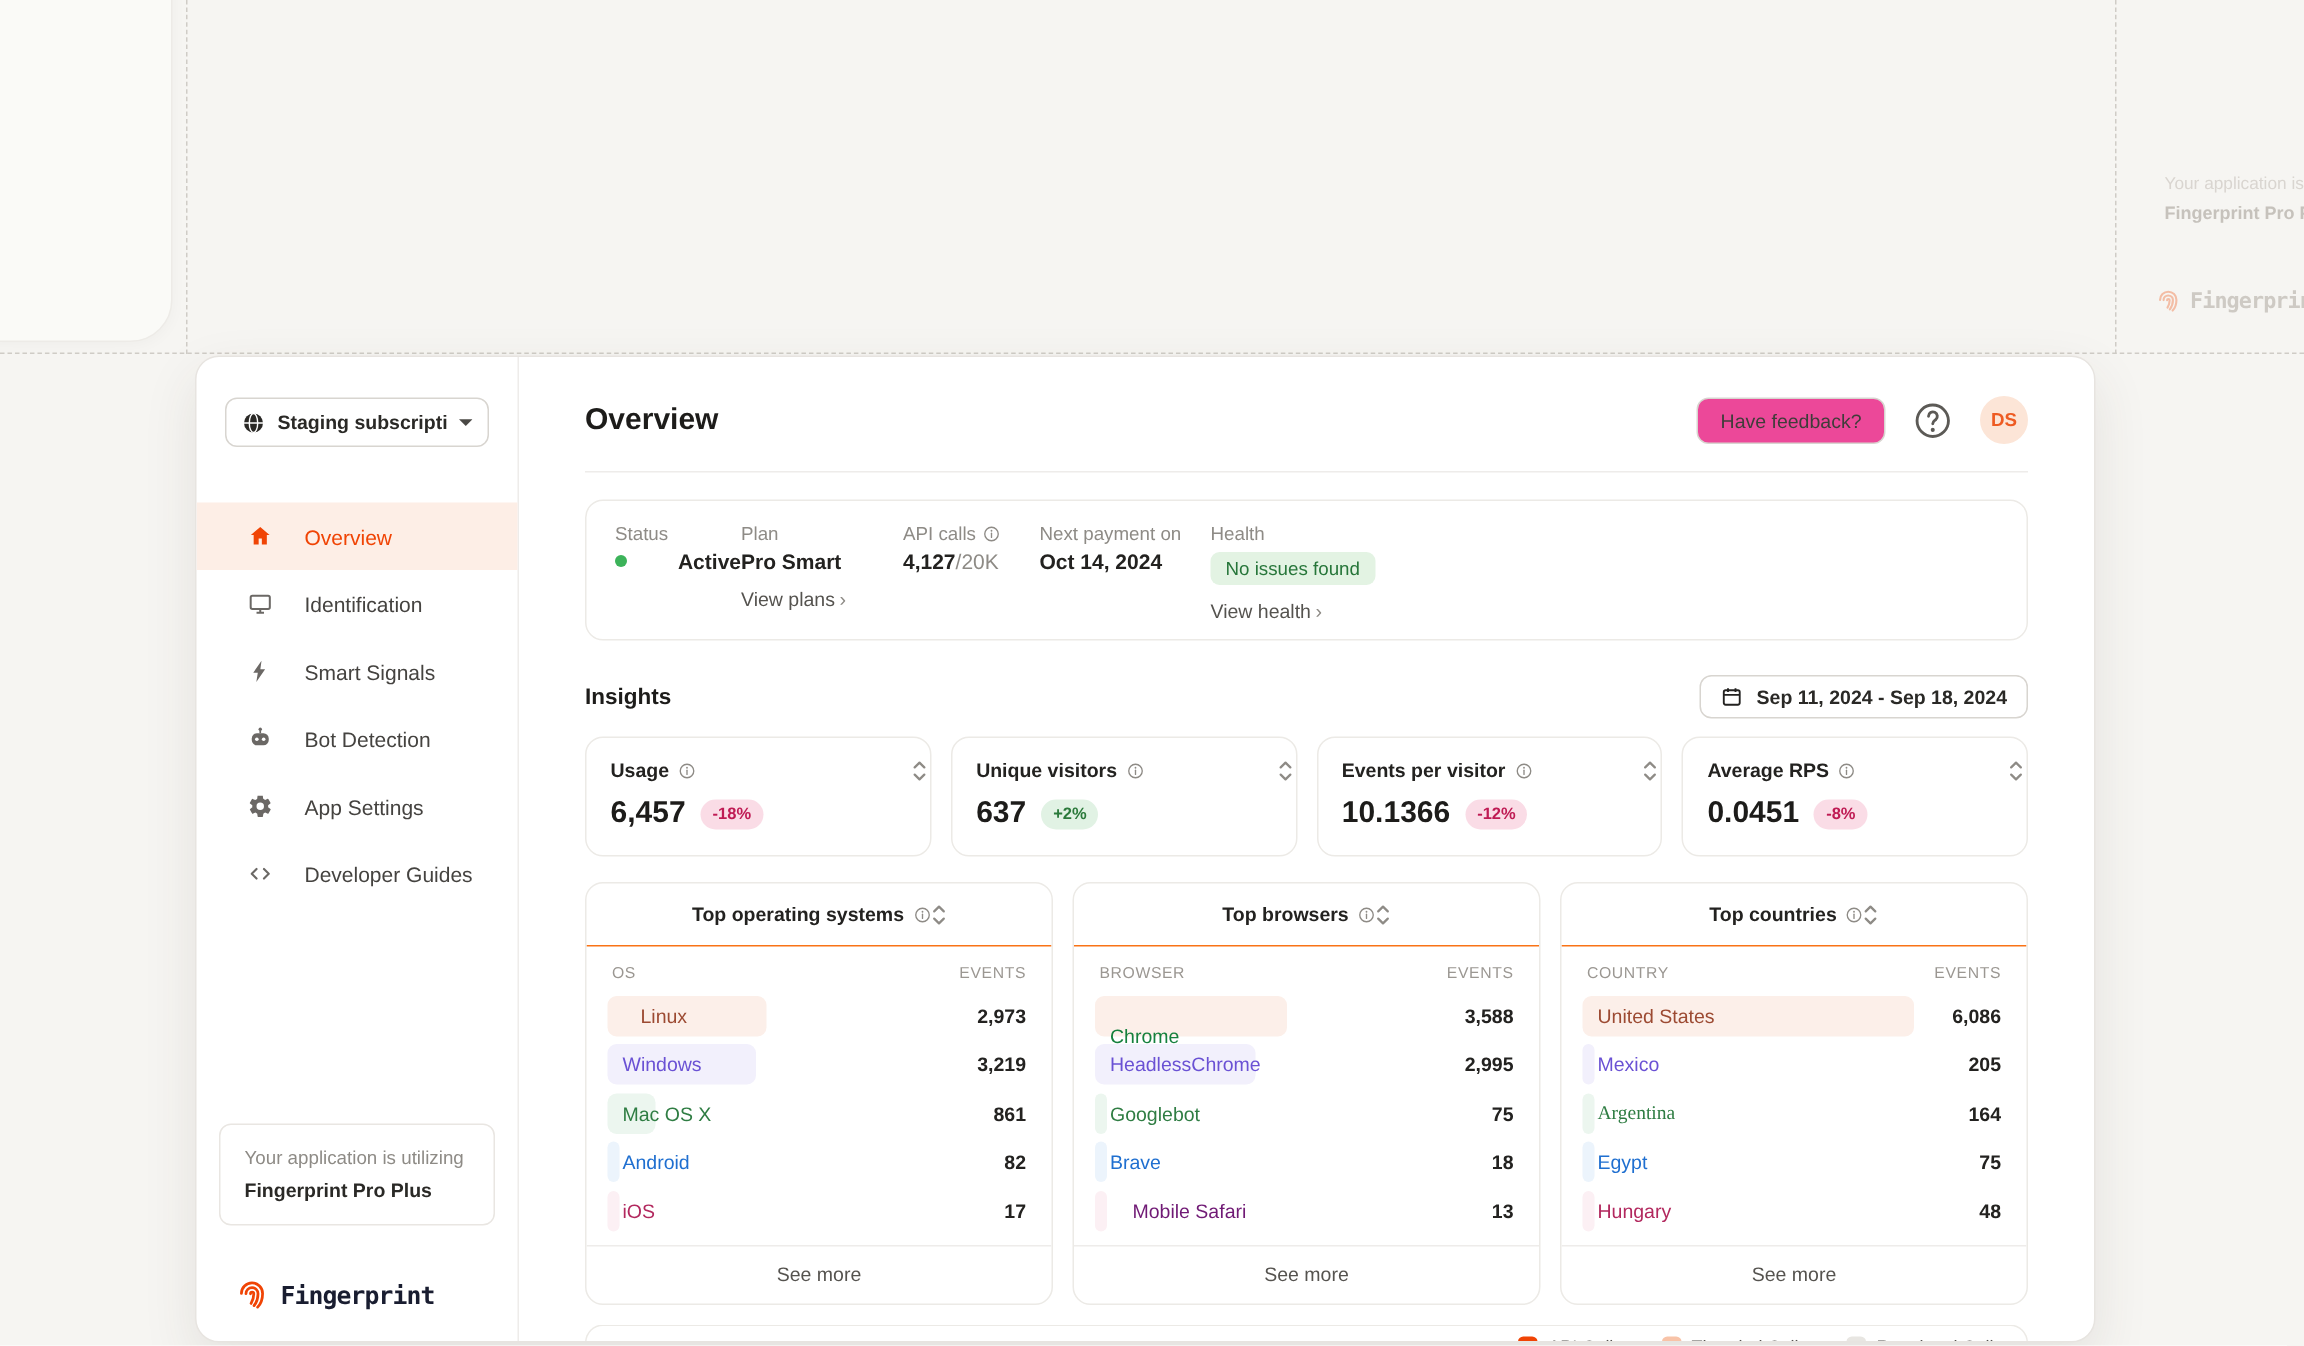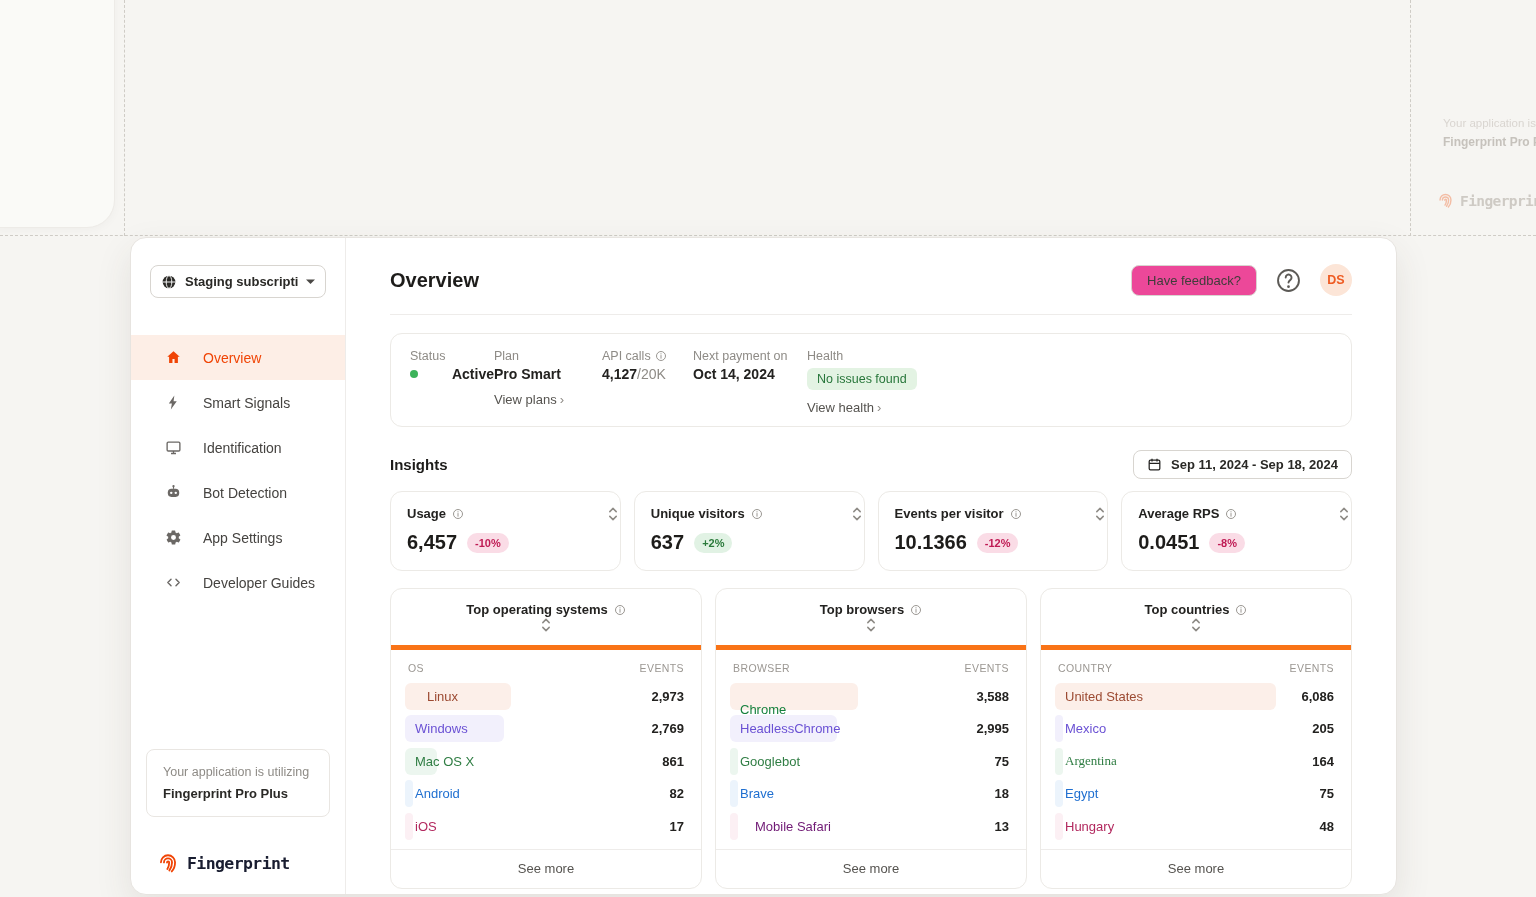--- a/index.html
+++ b/index.html
@@ -97,21 +97,21 @@
   .card-label { font-size:13px; font-weight:700; color:#232220; display:flex; align-items:center; gap:6px; }
   .info { width:12px; height:12px; color:#8e8b86; cursor:pointer; display:inline-block; }
   .sort-btn { width:10px; height:15px; color:#8e8b86; cursor:pointer; }
   .metric-value-row { margin-top:10px; display:flex; align-items:center; gap:10px; }
   .metric-value { font-size:20px; font-weight:700; color:#1d1c1a; }
   .delta { font-size:11px; font-weight:700; padding:4px 8px; border-radius:10px; }
 
   
   .tables { margin-top:17px; display:grid; grid-template-columns:repeat(3,1fr); gap:13px; }
   .tcard { border:1px solid #eceae6; border-radius:12px; background:#fff; overflow:hidden; display:flex; flex-direction:column; }
-  .tcard-head { display:flex; align-items:center; justify-content:center; padding:13px 16px; border-bottom:5px solid #f97316;flex-direction:column; }
+  .tcard-head { display:flex; align-items:center; justify-content:center; padding:13px 16px; border-bottom:1px solid #f97316; }
   .tcols { display:flex; justify-content:space-between; padding:12px 17px 6px; font-size:10.5px; letter-spacing:.4px; color:#9b9792; }
   .trows { padding:0 14px 6px; flex:1; }
   .trow { height:32.5px; display:flex; align-items:center; }
   .bar-wrap { position:relative; flex:1; height:27px; display:flex; align-items:center; }
   .bar { position:absolute; left:0; top:0; height:100%; border-radius:6px; }
   .bar-label { position:relative; padding-left:10px; font-size:13px; white-space:nowrap; }
   .trow-val { flex:none; font-size:13px; font-weight:700; color:#232220; padding-left:8px; padding-right:3px; }
   .tfoot { border-top:1px solid #eeecea; text-align:center; padding:11px 0 12px; font-size:13px; color:#55534f; cursor:pointer; }
 
   
@@ -167,34 +167,34 @@
         <div class="nav-item active">
           <span class="icn">
             <svg viewBox="0 0 24 24" fill="currentColor">
               <path d="M12 3.2l8.8 7.6h-2.6v9h-4.7v-5.6h-3v5.6H5.8v-9H3.2L12 3.2z"></path>
             </svg>
           </span>
           <span>Overview</span>
         </div>
         <div class="nav-item">
           <span class="icn">
-            <svg viewBox="0 0 24 24" fill="currentColor">
-              <path d="M13.2 2L5.4 13.4h4.3L8.3 22l8.3-11.8h-4.5L13.2 2z"></path>
-            </svg>
-          </span>
-          <span>Smart Signals</span>
-        </div>
-        <div class="nav-item">
-          <span class="icn">
             <svg viewBox="0 0 24 24" fill="none" stroke="currentColor" stroke-width="1.9">
               <rect x="3" y="4.5" width="18" height="12.5" rx="1.6"></rect>
               <path d="M8.5 20.5h7M12 17v3.5"></path>
             </svg>
           </span>
           <span>Identification</span>
+        </div>
+        <div class="nav-item">
+          <span class="icn">
+            <svg viewBox="0 0 24 24" fill="currentColor">
+              <path d="M13.2 2L5.4 13.4h4.3L8.3 22l8.3-11.8h-4.5L13.2 2z"></path>
+            </svg>
+          </span>
+          <span>Smart Signals</span>
         </div>
         <div class="nav-item">
           <span class="icn">
             <svg viewBox="0 0 24 24">
               <circle cx="12" cy="3" r="1.6" fill="currentColor"></circle>
               <rect x="11.2" y="4" width="1.6" height="2.8" fill="currentColor"></rect>
               <rect x="4" y="6.8" width="16" height="11.4" rx="5" fill="currentColor"></rect>
               <circle cx="8.8" cy="12.5" r="1.7" fill="#fff"></circle>
               <circle cx="15.2" cy="12.5" r="1.7" fill="#fff"></circle>
             </svg>
@@ -314,21 +314,21 @@
               </span>
             </span>
             <span class="sort-btn">
               <svg viewBox="0 0 10 16" fill="none" stroke="currentColor" stroke-width="1.5" stroke-linecap="round" stroke-linejoin="round">
                 <path d="M1.8 5.6L5 2.4l3.2 3.2M1.8 10.4L5 13.6l3.2-3.2"></path>
               </svg>
             </span>
           </div>
           <div class="metric-value-row">
             <span class="metric-value">6,457</span>
-            <span class="delta down" style="background: rgb(250, 220, 230); color: rgb(191, 27, 84);">-10%</span>
+            <span class="delta down" style="background: rgb(250, 220, 230); color: rgb(191, 27, 84);">-18%</span>
           </div>
         </div>
         <div class="metric">
           <div class="metric-head">
             <span class="card-label">
               <span>Unique visitors</span>
               <span class="info">
                 <svg viewBox="0 0 24 24" fill="none" stroke="currentColor" stroke-width="1.8">
                   <circle cx="12" cy="12" r="9"></circle>
                   <path d="M12 11v5.5" stroke-linecap="round"></path>
@@ -424,21 +424,21 @@
                 <div class="bar" style="width: 44.3599%; background: rgb(252, 239, 233);"></div>
                 <div class="bar-label" style="color: rgb(156, 74, 50); margin-left: 12px;">Linux</div>
               </div>
               <div class="trow-val">2,973</div>
             </div>
             <div class="trow">
               <div class="bar-wrap">
                 <div class="bar" style="width: 41.316%; background: rgb(242, 240, 252);"></div>
                 <div class="bar-label" style="color: rgb(106, 81, 212);">Windows</div>
               </div>
-              <div class="trow-val">2,769</div>
+              <div class="trow-val">3,219</div>
             </div>
             <div class="trow">
               <div class="bar-wrap">
                 <div class="bar" style="width: 12.8469%; background: rgb(236, 246, 239);"></div>
                 <div class="bar-label" style="color: rgb(47, 125, 67);">Mac OS X</div>
               </div>
               <div class="trow-val">861</div>
             </div>
             <div class="trow">
               <div class="bar-wrap">

